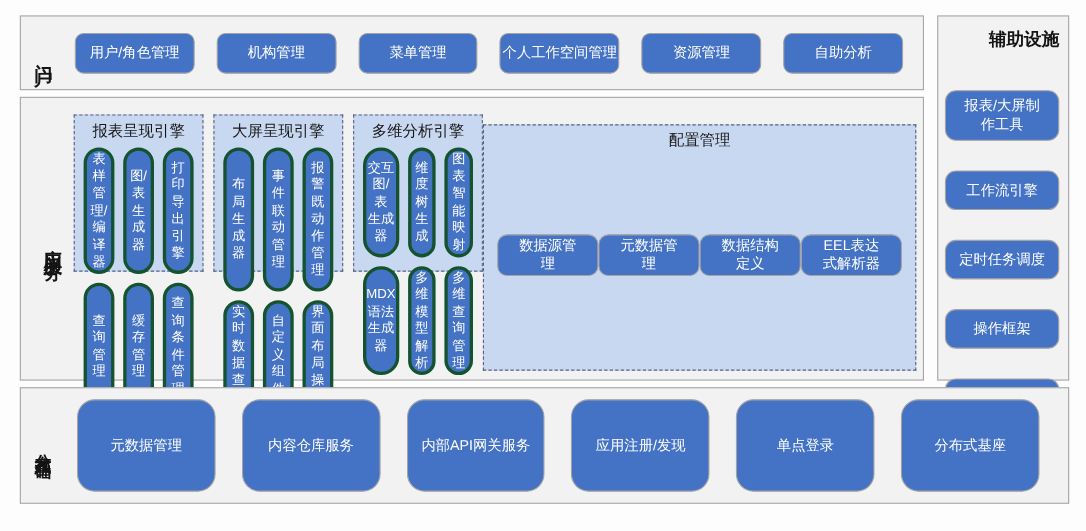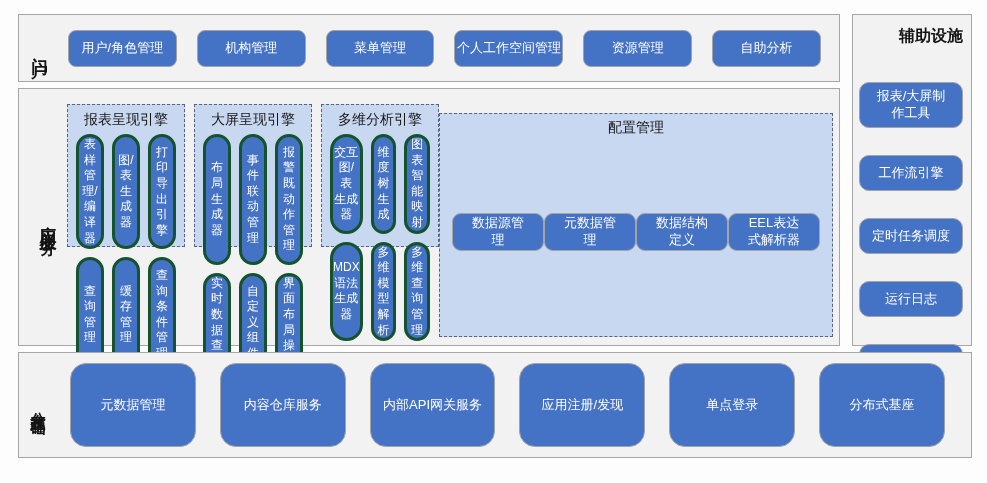--- a/index.html
+++ b/index.html
@@ -148,21 +148,21 @@
       </div>
     </div>
   </section>
 
   <aside class="panel aux">
     <div class="aux-title">辅助设施</div>
     <div class="blue-btn abtn tall">报表/大屏制
 作工具</div>
     <div class="blue-btn abtn">工作流引擎</div>
     <div class="blue-btn abtn">定时任务调度</div>
-    <div class="blue-btn abtn">运行日志</div>
+    <div class="blue-btn abtn">操作框架</div>
     <div class="blue-btn abtn">权限管理</div>
     <div class="blue-btn abtn">消息中心</div>
   </aside>
 
   <section class="panel dist">
     <div class="vlabel">分布式基础</div>
     <div class="blue-btn dbtn">元数据管理</div>
     <div class="blue-btn dbtn">内容仓库服务</div>
     <div class="blue-btn dbtn">内部API网关服务</div>
     <div class="blue-btn dbtn">应用注册/发现</div>

